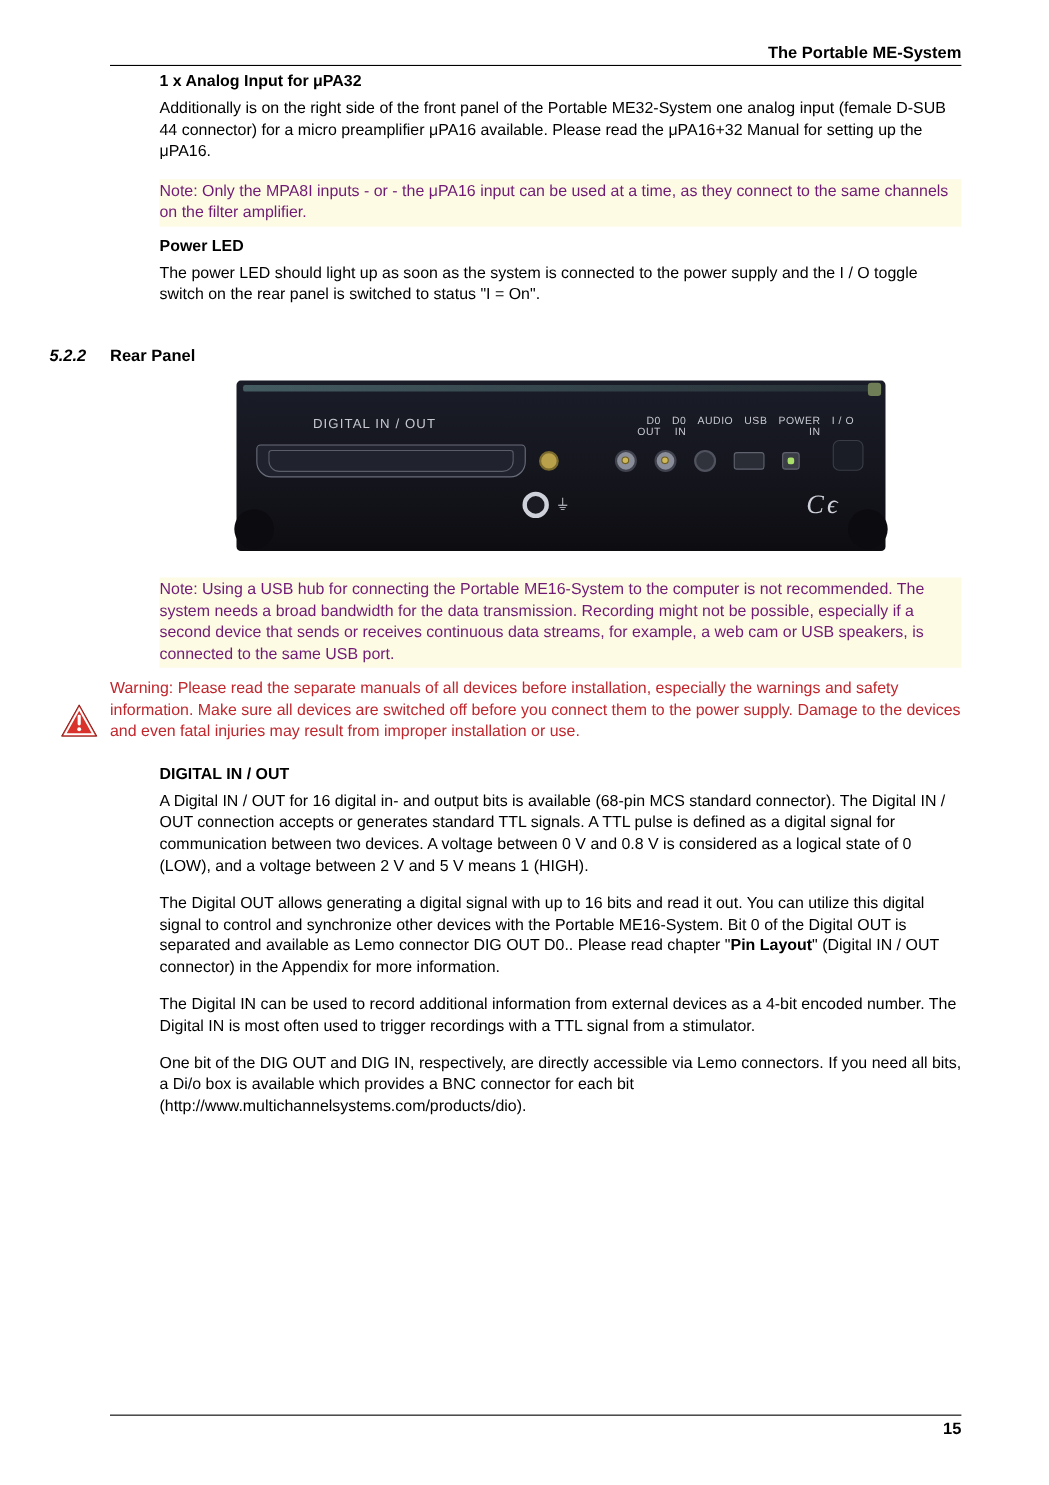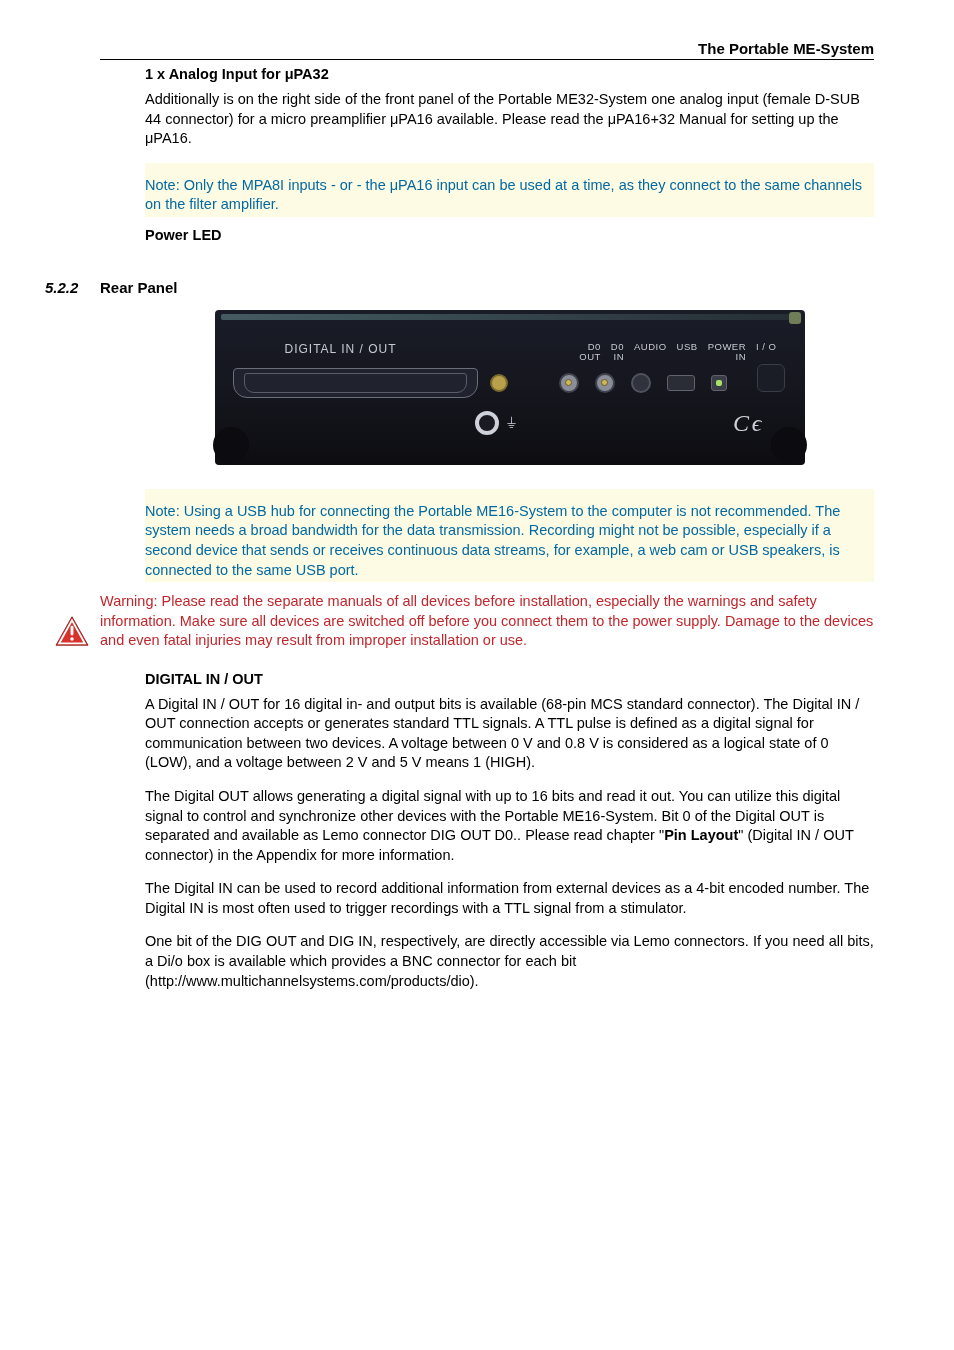--- a/index.html
+++ b/index.html
@@ -3,21 +3,21 @@
 <meta charset="utf-8">
 <style>
   * { box-sizing: border-box; margin: 0; padding: 0; }
   html, body { width: 954px; height: 1350px; background: #fff; font-family: "Segoe UI", Tahoma, Arial, sans-serif; color: #000; }
   .page { width: 954px; height: 1350px; position: relative; padding: 40px 80px 40px 100px; }
   .header-right { text-align: right; font-weight: bold; font-size: 15px; color: #000; margin-bottom: 2px; }
   .rule { border: none; border-top: 1px solid #000; margin: 0 0 4px 0; }
   .content { margin-left: 45px; }
   .h3 { font-weight: bold; font-size: 14.5px; margin: 6px 0 8px 0; }
   .para { font-size: 14.5px; line-height: 1.35; margin: 0 0 14px 0; }
-  .note { background: #fdfbe4; font-size: 14.5px; line-height: 1.35; color: #0369a1; padding: 13px 0 2px 0; margin: 0 0 10px 0; }
+  .note { background: #fdfbe4; font-size: 14.5px; line-height: 1.35; color: #701a75; padding: 2px 0 2px 0; margin: 0 0 10px 0; }
   .sec-row { display: flex; align-items: baseline; margin: 36px 0 14px 0; }
   .sec-num { font-weight: bold; font-size: 15px; width: 55px; margin-left: -55px; font-style: italic; }
   .sec-title { font-weight: bold; font-size: 15px; text-align: right; }
   .figure { margin: 8px 0 24px 0; display: flex; justify-content: center; }
   .fig-box { width: 590px; height: 155px; background: linear-gradient(#1a1c28 0%, #14151c 60%, #0d0d11 100%); border-radius: 4px; position: relative; }
   .fig-top { position: absolute; top: 4px; left: 6px; right: 6px; height: 6px; background: linear-gradient(90deg, #7aa, #577, #344); border-radius: 2px; opacity: .45; }
   .fig-corner { position: absolute; top: 2px; right: 4px; width: 12px; height: 12px; border-radius: 3px; background: #6f7e56; }
   .fig-labels { position: absolute; top: 32px; left: 0; right: 0; display: flex; align-items: flex-start; color: #c7c9d1; }
   .fig-lbl-digital { margin-left: 70px; font-size: 12px; letter-spacing: 1px; }
   .fig-group-right { margin-left: auto; margin-right: 28px; display: flex; align-items: flex-start; gap: 10px; font-size: 9.5px; letter-spacing: .5px; }
@@ -53,20 +53,21 @@
 <div class="page">
   <div class="header-right">The Portable ME-System</div>
   <hr class="rule">
 
   <div class="content">
     <div class="h3">1 x Analog Input for μPA32</div>
     <p class="para">Additionally is on the right side of the front panel of the Portable ME32-System one analog input (female D-SUB 44 connector) for a micro preamplifier μPA16 available. Please read the μPA16+32 Manual for setting up the μPA16.</p>
     <div class="note">Note: Only the MPA8I inputs - or - the μPA16 input can be used at a time, as they connect to the same channels on the filter amplifier.</div>
 
     <div class="h3">Power LED</div>
+    <p class="para">The power LED should light up as soon as the system is connected to the power supply and the I / O toggle switch on the rear panel is switched to status "I = On".</p>
   </div>
 
   <div class="sec-row">
     <div class="sec-num">5.2.2</div>
     <div class="sec-title">Rear Panel</div>
   </div>
 
   <div class="content">
     <div class="figure">
       <div class="fig-box">
@@ -131,13 +132,14 @@
   </div>
 
   <div class="content">
     <div class="h3">DIGITAL IN / OUT</div>
     <p class="para">A Digital IN / OUT for 16 digital in- and output bits is available (68-pin MCS standard connector). The Digital IN / OUT connection accepts or generates standard TTL signals. A TTL pulse is defined as a digital signal for communication between two devices. A voltage between 0 V and 0.8 V is considered as a logical state of 0 (LOW), and a voltage between 2 V and 5 V means 1 (HIGH).</p>
     <p class="para"><span>The Digital OUT allows generating a digital signal with up to 16 bits and read it out. You can utilize this digital signal to control and synchronize other devices with the Portable ME16-System. Bit 0 of the Digital OUT is separated and available as Lemo connector DIG OUT D0.. Please read chapter "</span><b>Pin Layout</b><span>" (Digital IN / OUT connector) in the Appendix for more information.</span></p>
     <p class="para">The Digital IN can be used to record additional information from external devices as a 4-bit encoded number. The Digital IN is most often used to trigger recordings with a TTL signal from a stimulator.</p>
     <p class="para">One bit of the DIG OUT and DIG IN, respectively, are directly accessible via Lemo connectors. If you need all bits, a Di/o box is available which provides a BNC connector for each bit (http://www.multichannelsystems.com/products/dio).</p>
   </div>
 
+  <div class="footer">15</div>
 </div>
 
 </body></html>

